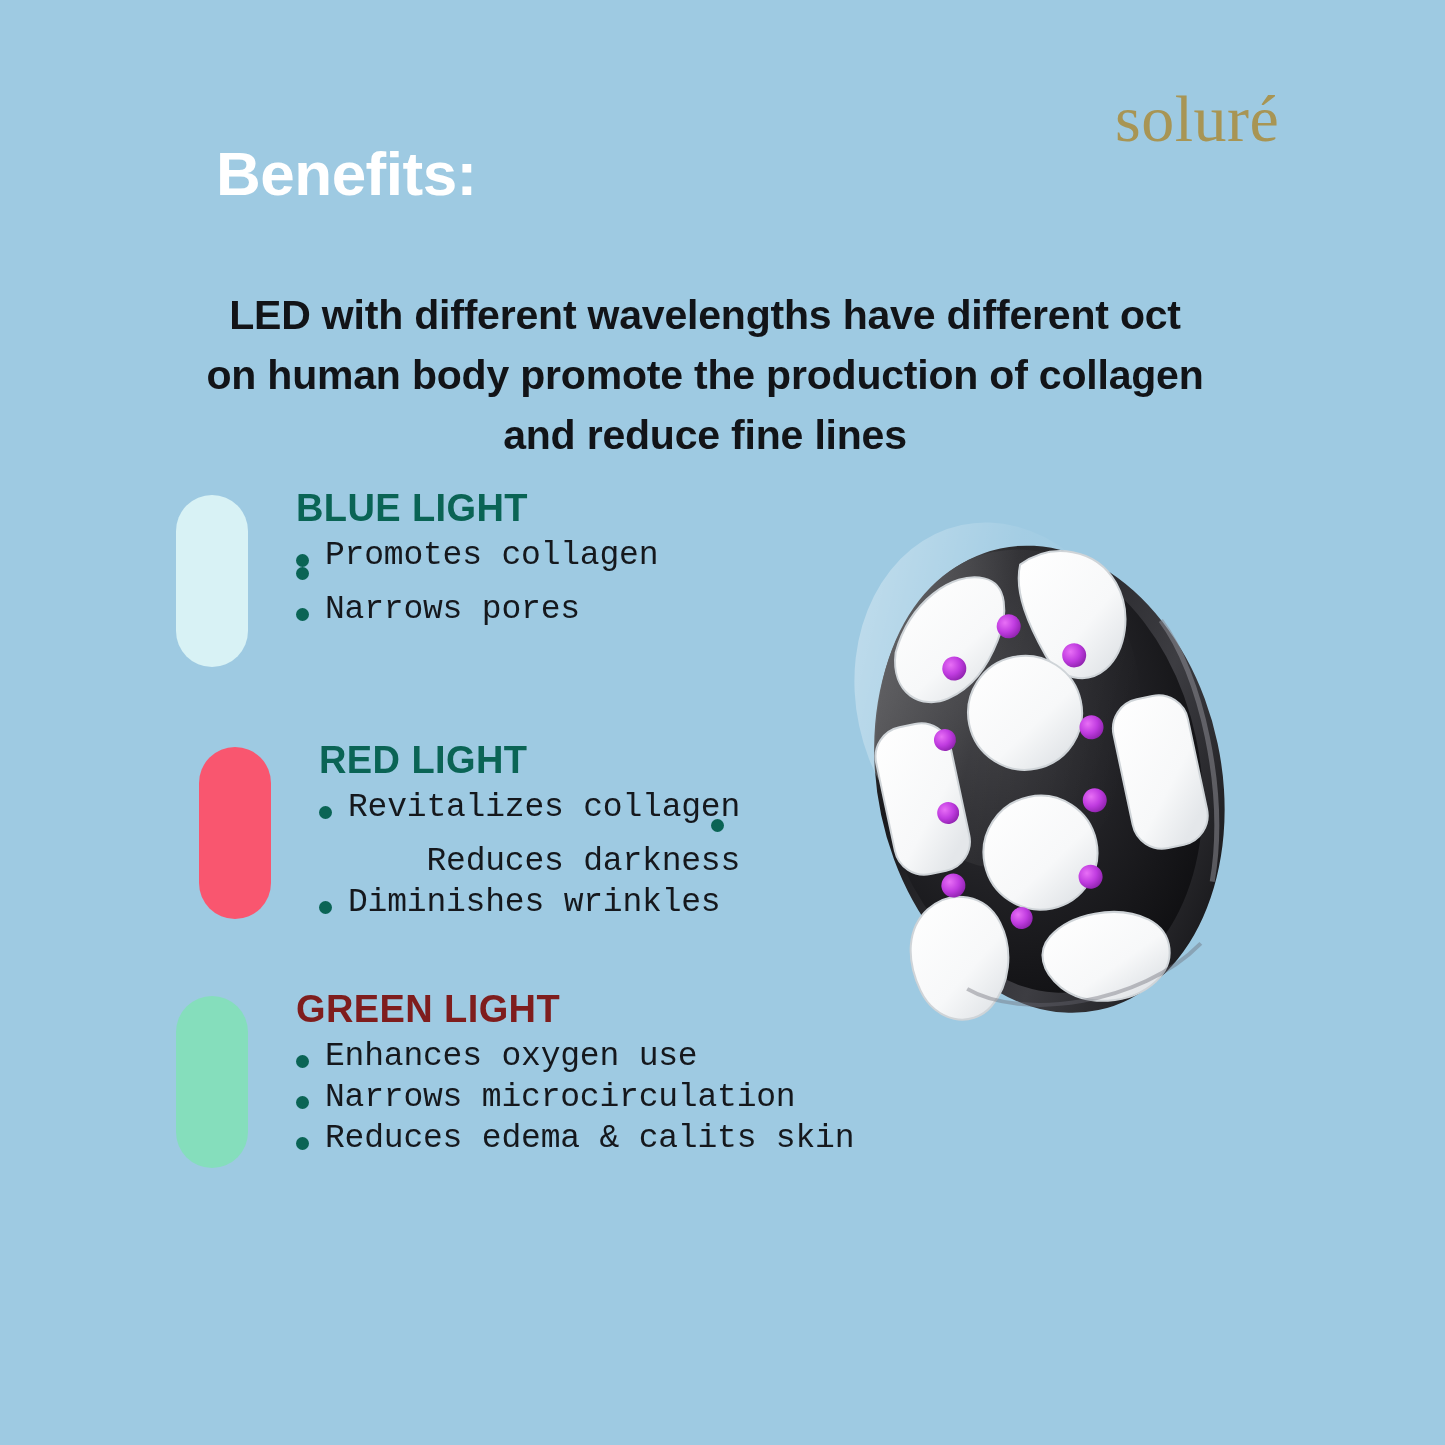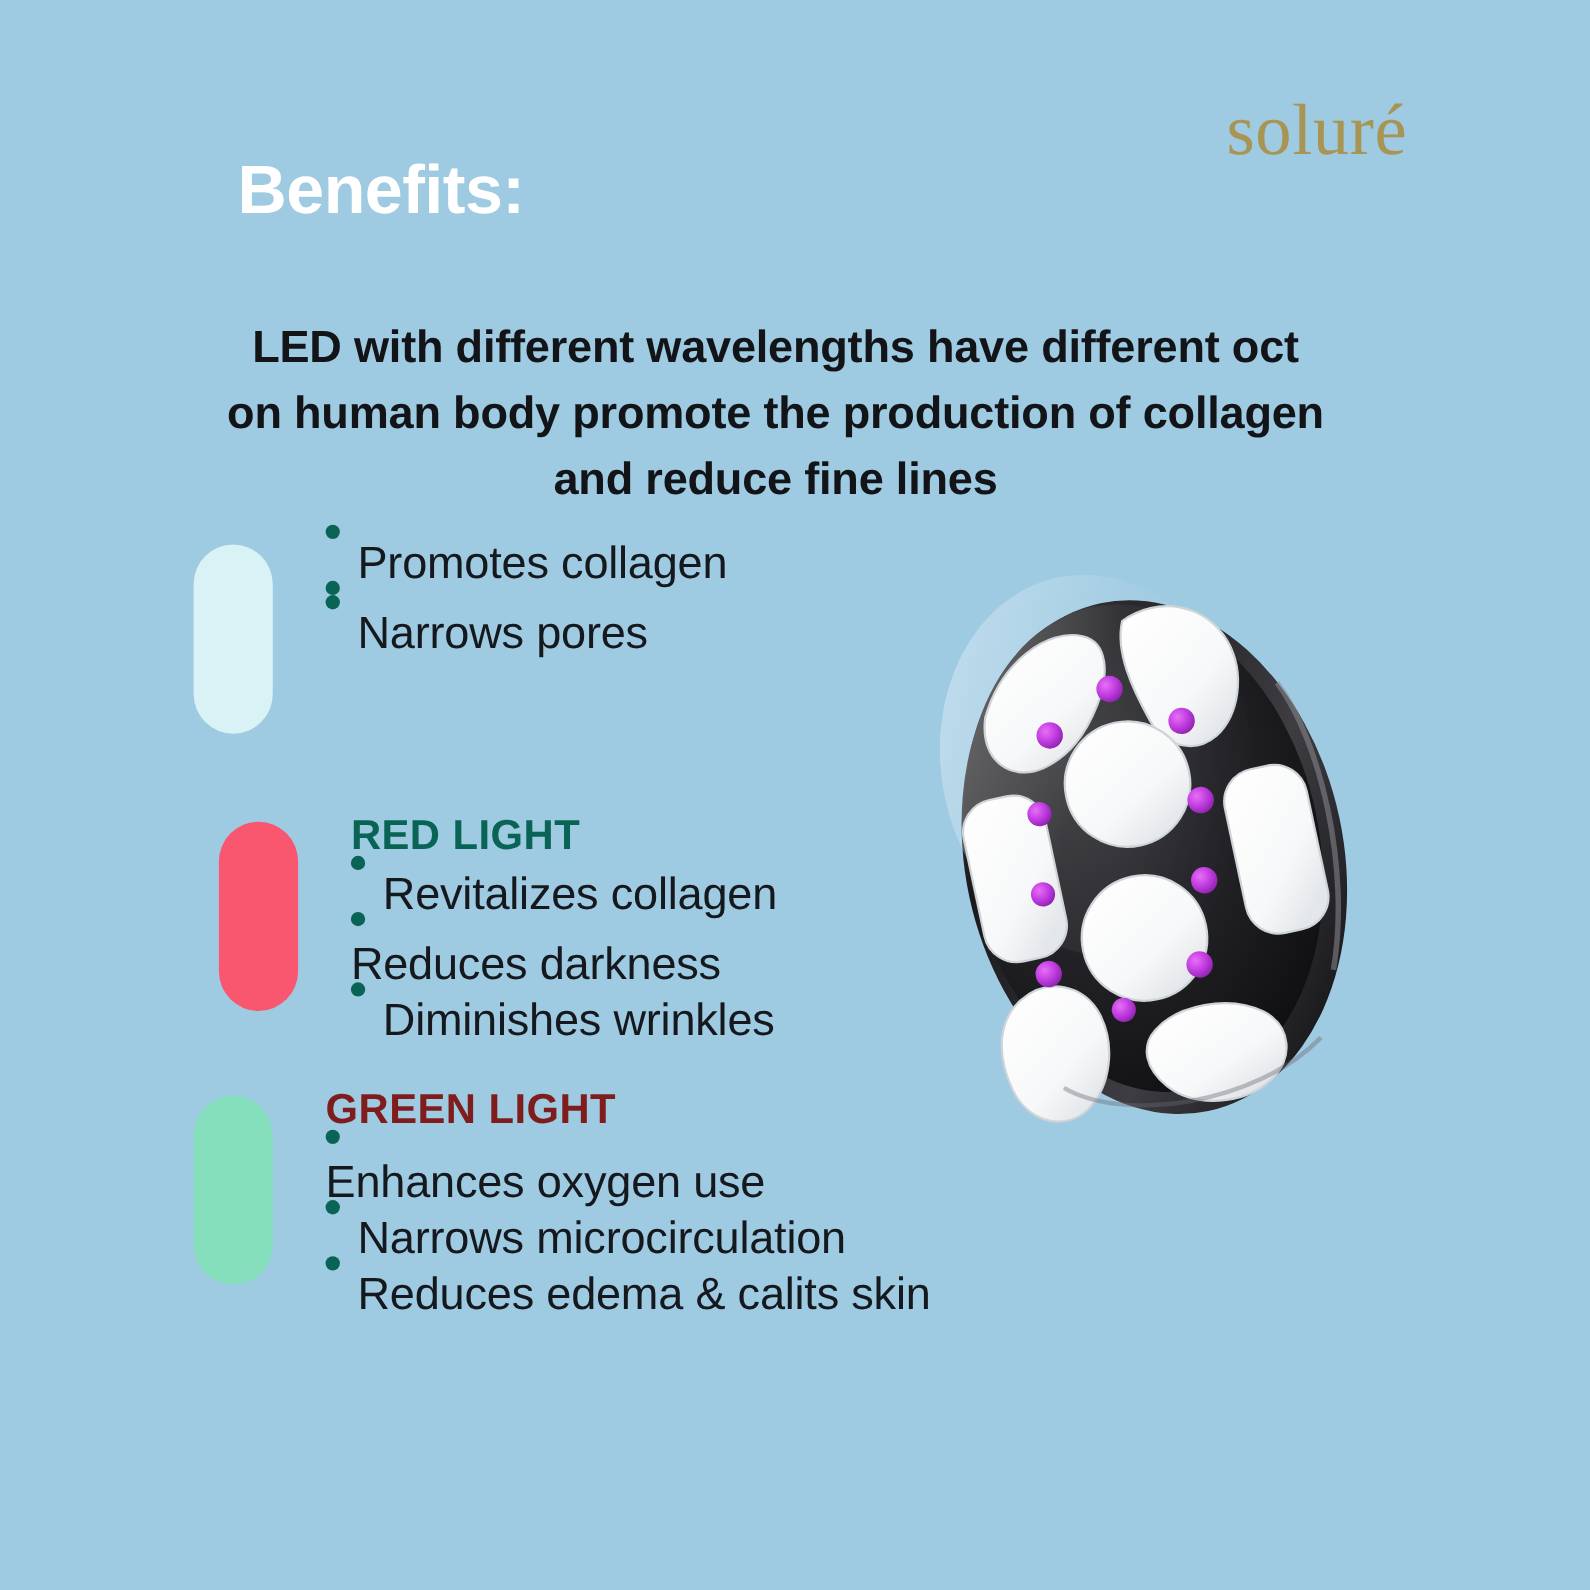--- a/index.html
+++ b/index.html
@@ -99,26 +99,27 @@
   }
 
   .benefit-list {
     list-style: none;
     margin: 0;
     padding: 0;
   }
 
   .benefit-item {
     display: flex;
-    align-items: flex-start;
-    font-size: 41px;
+    align-items: flex-end;
+    font-size: 33px;
     color: #15181d;
     line-height: 1.25;
     letter-spacing: -0.2px;
     white-space: nowrap;
+    font-family: Liberation Mono, monospace;
   }
 
   .bullet-dot {
     width: 13px;
     height: 13px;
     border-radius: 50%;
     background: #0a6455;
     flex: 0 0 auto;
     margin-right: 16px;
     position: relative;
@@ -146,20 +147,21 @@
 
   <div id="intro-paragraph" style="color: rgb(18, 20, 24);">
     <span class="pline">LED with different wavelengths have different oct</span>
     <span class="pline">on human body promote the production of collagen</span>
     <span class="pline">and reduce fine lines</span>
   </div>
 
   <div class="benefit-block" id="benefit-block-0">
     <div class="swatch" id="swatch-0" style="background: rgb(216, 242, 245);"></div>
     <div class="benefit-text">
+      <div class="benefit-heading" style="color: rgb(10, 100, 85);">BLUE LIGHT</div>
       <ul class="benefit-list">
         <li class="benefit-item" style="color: rgb(21, 24, 29);">
           <span class="bullet-dot" style="background: rgb(10, 100, 85);"></span>
           <span>Promotes collagen</span>
         </li>
         <li class="benefit-item" style="color: rgb(21, 24, 29);">
           <span class="bullet-dot" style="background: rgb(10, 100, 85);"></span>
         </li>
         <li class="benefit-item" style="color: rgb(21, 24, 29);">
           <span class="bullet-dot" style="background: rgb(10, 100, 85);"></span>
@@ -188,21 +190,21 @@
         </li>
       </ul>
     </div>
   </div>
 
   <div class="benefit-block" id="benefit-block-2">
     <div class="swatch" id="swatch-2" style="background: rgb(133, 222, 188);"></div>
     <div class="benefit-text">
       <div class="benefit-heading" style="color: #7f1d1d;">GREEN LIGHT</div>
       <ul class="benefit-list">
-        <li class="benefit-item" style="color: rgb(21, 24, 29); flex-direction: column;">
+        <li class="benefit-item" style="color: rgb(21, 24, 29);">
           <span class="bullet-dot" style="background: rgb(10, 100, 85);"></span>
           <span>Enhances oxygen use</span>
         </li>
         <li class="benefit-item" style="color: rgb(21, 24, 29);">
           <span class="bullet-dot" style="background: rgb(10, 100, 85);"></span>
           <span>Narrows microcirculation</span>
         </li>
         <li class="benefit-item" style="color: rgb(21, 24, 29);">
           <span class="bullet-dot" style="background: rgb(10, 100, 85);"></span>
           <span>Reduces edema &amp; calits skin</span>

